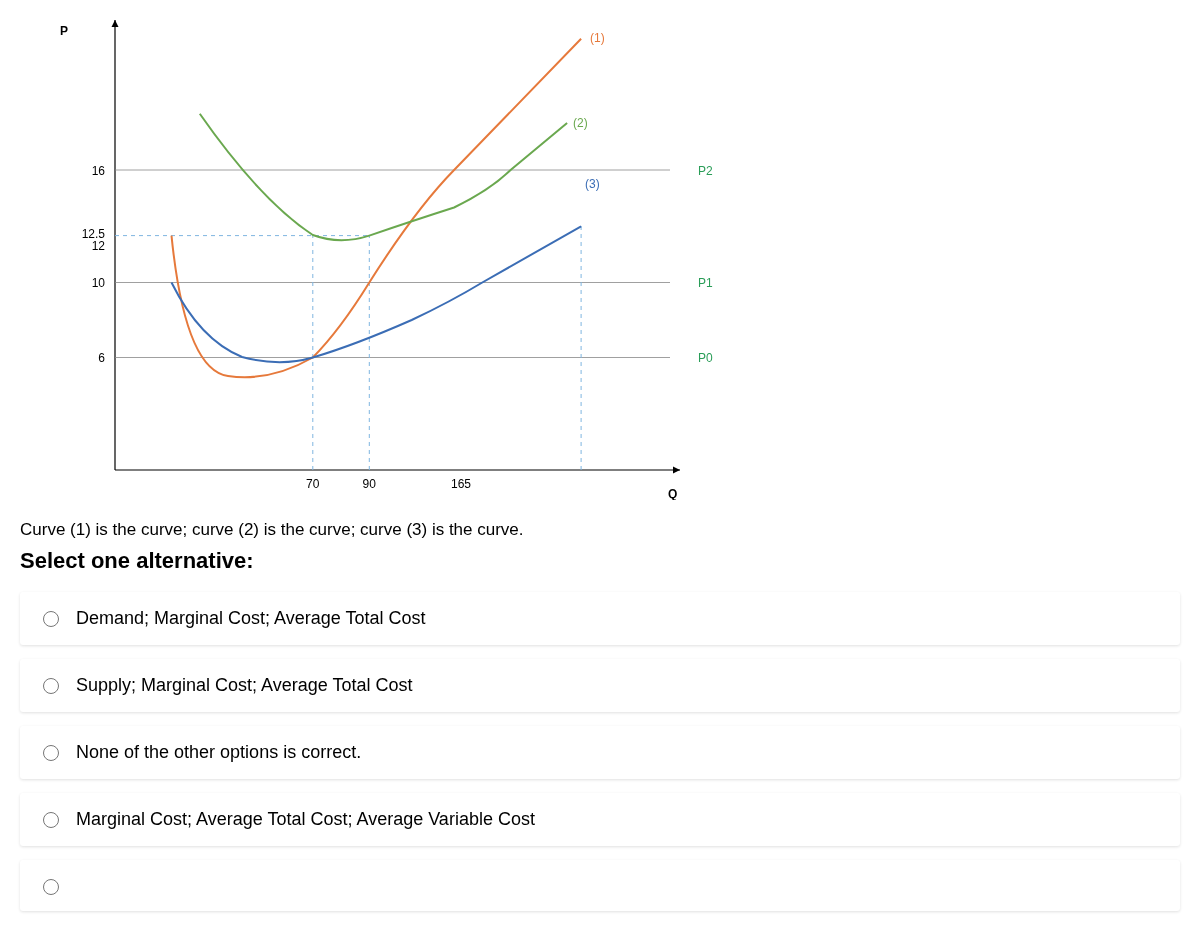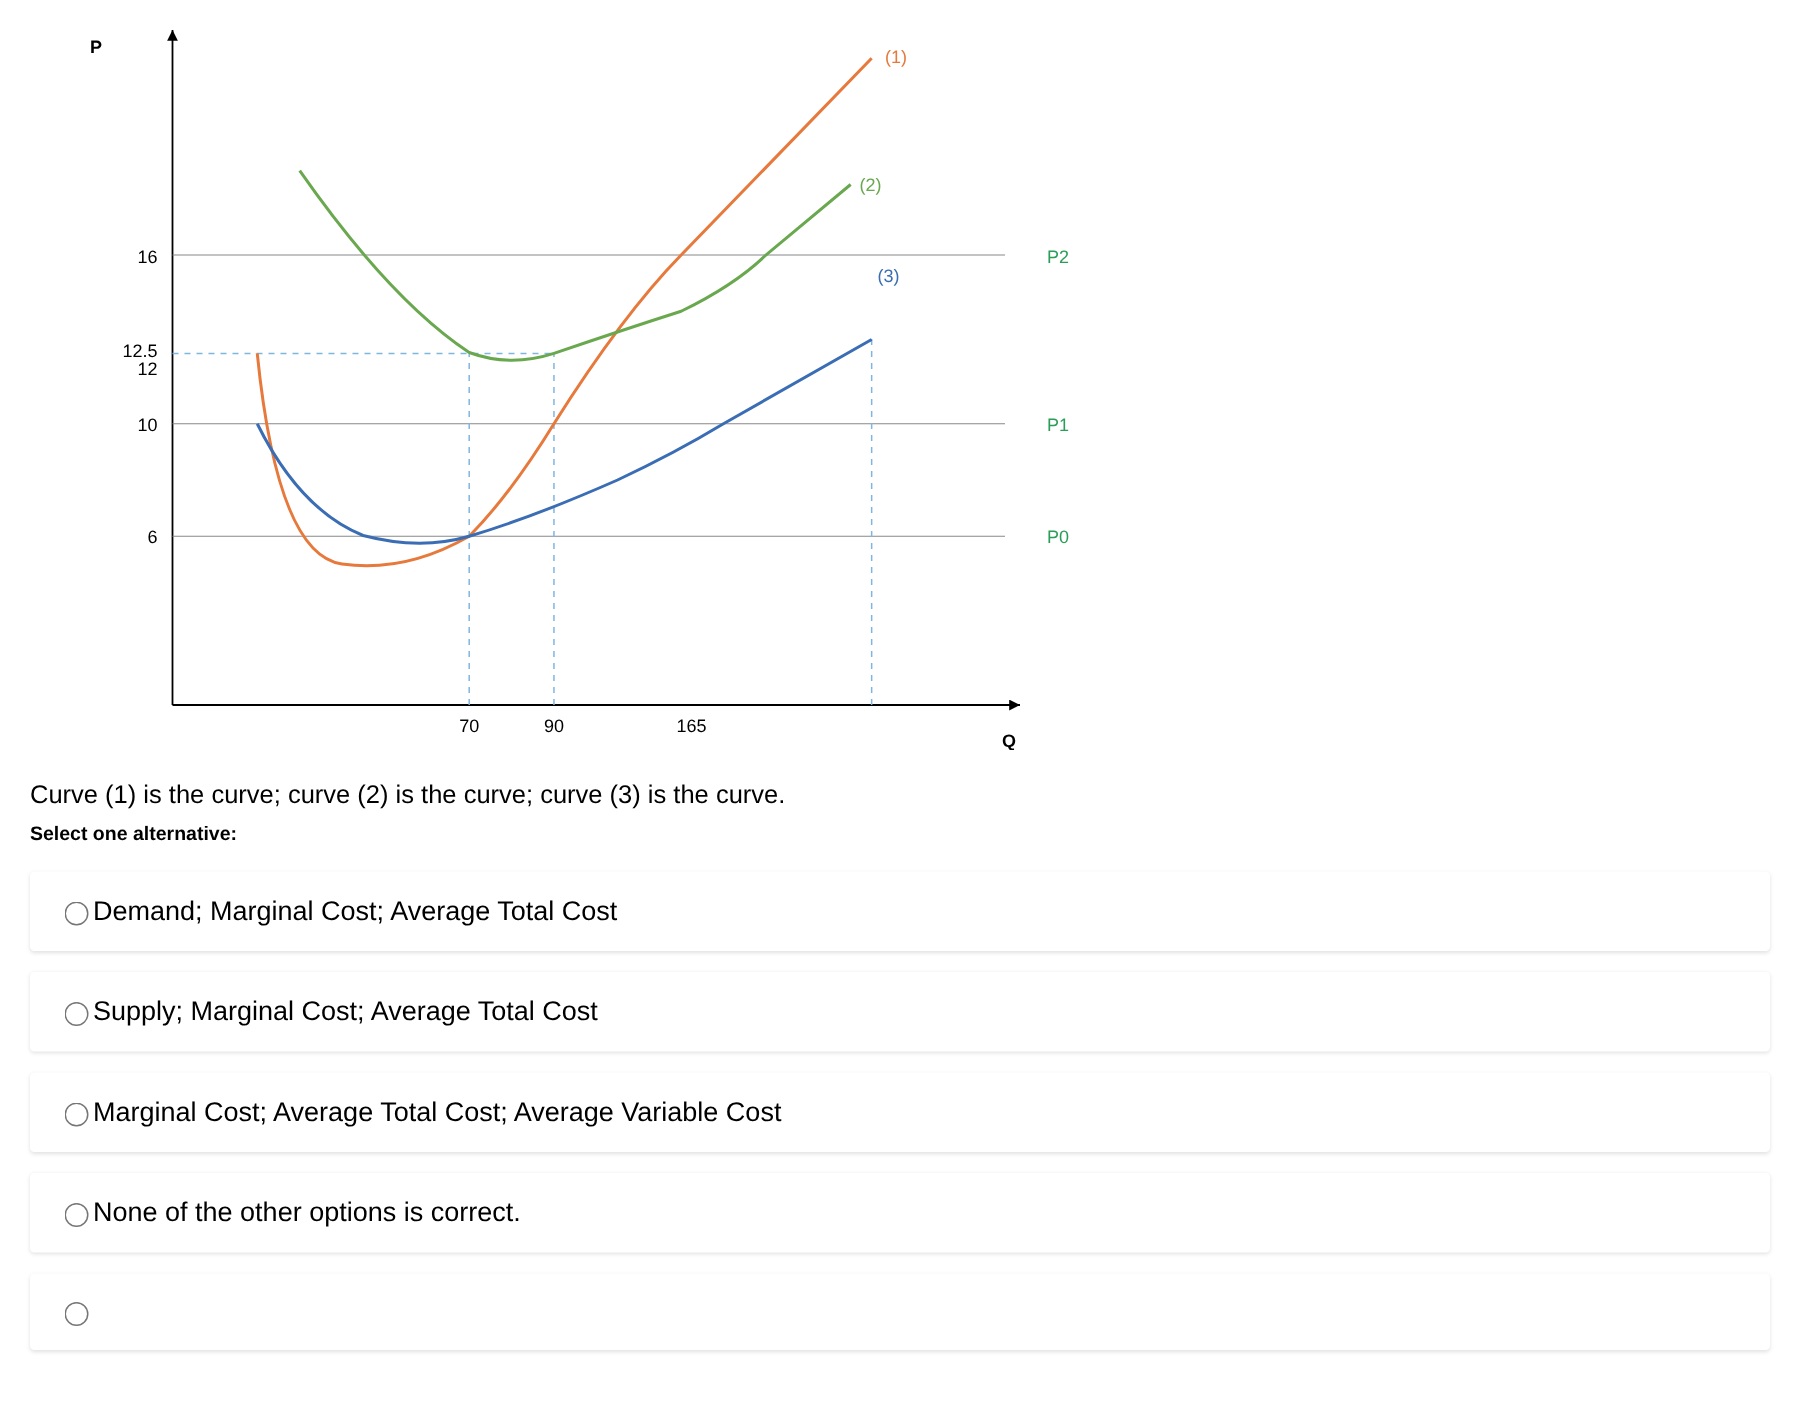--- a/index.html
+++ b/index.html
@@ -1,21 +1,21 @@
 <!DOCTYPE html>
 <html><head>
 <meta charset="utf-8">
 <style>
   html,body{margin:0;padding:0;font-family:Arial,Helvetica,sans-serif;background:#fff;color:#000;font-size:18px}
   .page{width:1200px;margin:0 auto;padding:10px 20px 30px 20px;box-sizing:border-box}
   .chart-wrap{position:relative;width:700px;height:490px}
   svg{display:block}
   .question-text{margin:20px 0 8px 0;font-size:17px}
-  .select-one{font-weight:bold;margin-bottom:18px;font-size:13px}
-  .option{display:flex;align-items:center;background:#fff;border-radius:3px;
+  .select-one{font-weight:bold;margin-bottom:18px;font-size:22px}
+  .option{display:flex;gap:14px;background:#fff;border-radius:3px;
           box-shadow:0 1px 3px rgba(0,0,0,.12);padding:16px 18px;margin-bottom:14px;font-size:18px;cursor:pointer}
   .option input[type=radio]{width:16px;height:16px;accent-color:#777}
   .axis-label{font-size:12px;font-weight:bold}
   .tick{font-size:12px}
   .curve-lbl{font-size:12px}
   .p-lbl{font-size:12px;fill:#2a9d58}
 </style>
 </head>
 <body>
 
@@ -78,23 +78,23 @@
   <label class="option">
     <input type="radio" name="ans" style="">
     <span>Demand; Marginal Cost; Average Total Cost</span>
   </label>
   <label class="option">
     <input type="radio" name="ans" style="">
     <span>Supply; Marginal Cost; Average Total Cost</span>
   </label>
   <label class="option">
     <input type="radio" name="ans" style="">
-    <span>Marginal Cost; Average Total Cost; Average Variable Cost</span>
+    <span>None of the other options is correct.</span>
   </label>
   <label class="option">
     <input type="radio" name="ans" style="">
-    <span>None of the other options is correct.</span>
+    <span>Marginal Cost; Average Total Cost; Average Variable Cost</span>
   </label>
   <label class="option">
     <input type="radio" name="ans" style="">
   </label>
 
 </div>
 
 </body></html>

